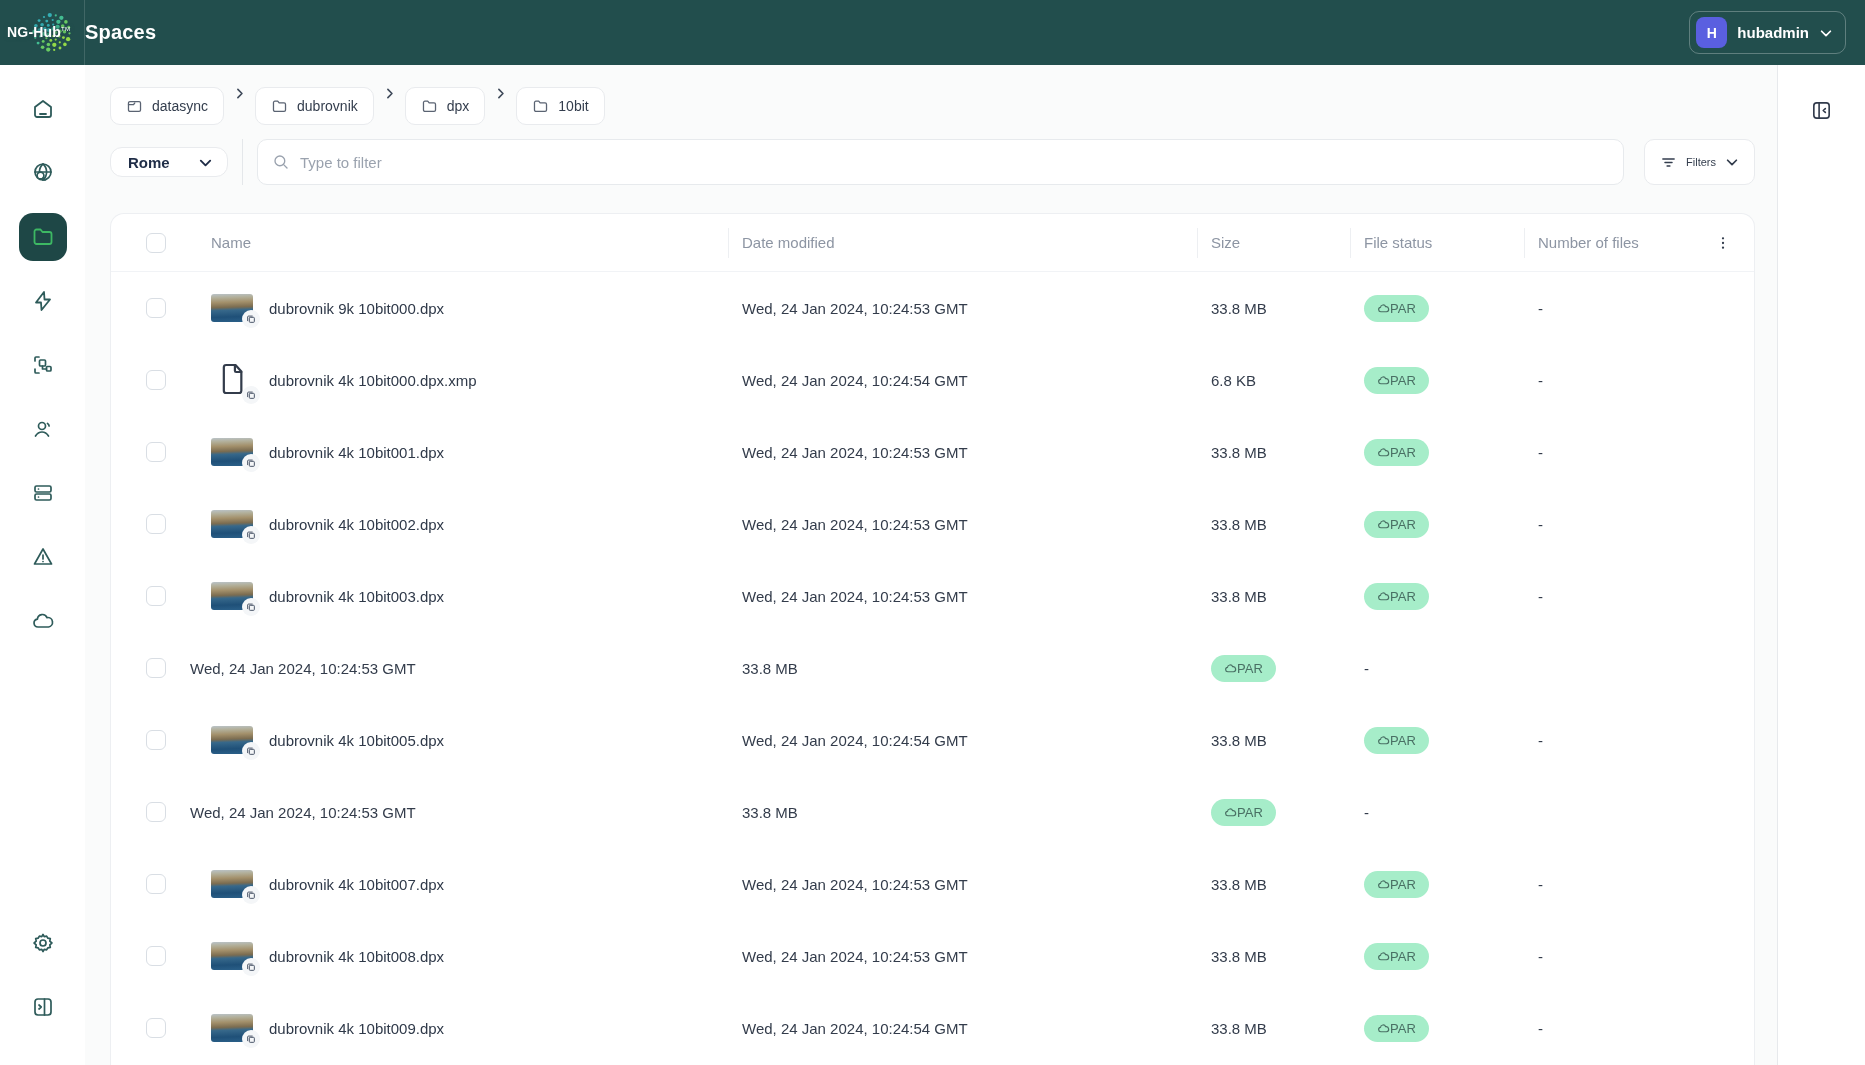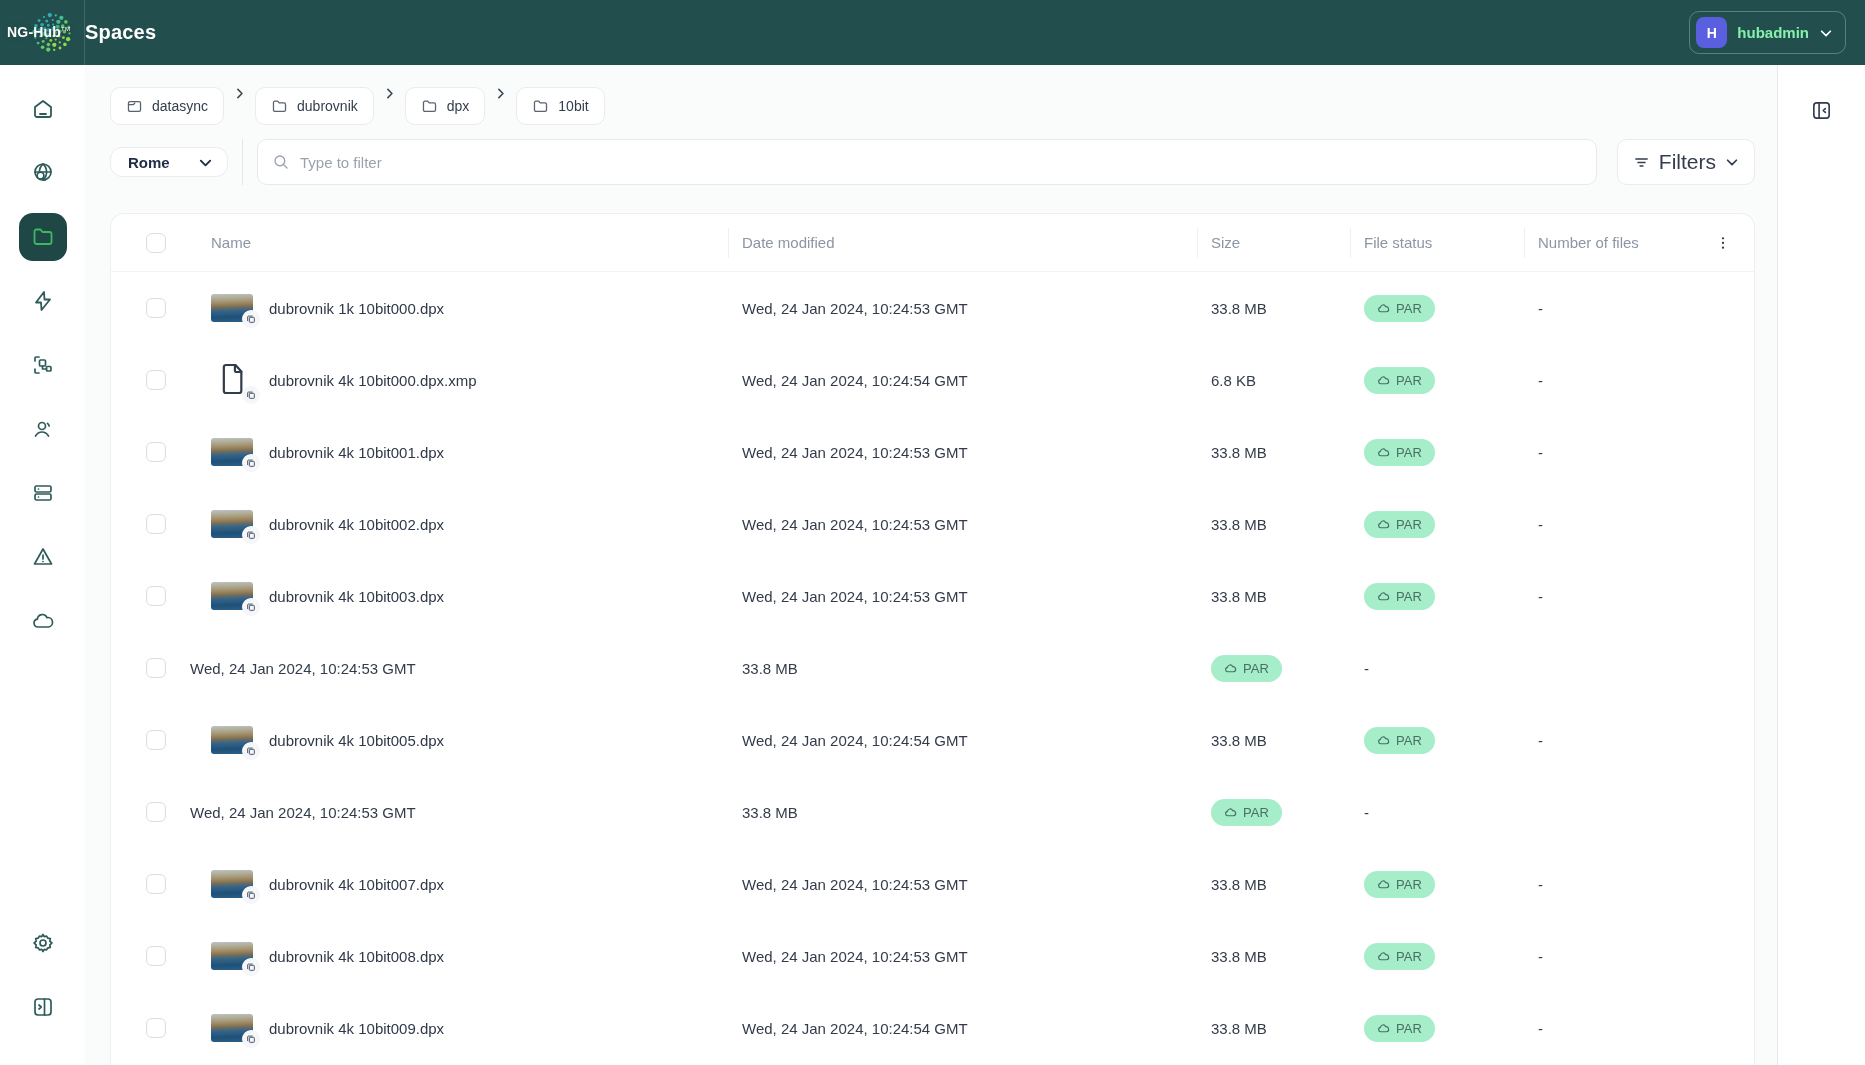--- a/index.html
+++ b/index.html
@@ -25,21 +25,21 @@
   .logo-box{width:85px;height:65px;position:relative;border-right:1px solid rgba(255,255,255,.14);flex:0 0 85px;}
   .logo-box svg{position:absolute;left:0;top:0;}
   .logo-text{position:absolute;left:7px;top:50%;transform:translateY(-58%);color:#fff;
     font-size:14px;font-weight:700;letter-spacing:.2px;text-shadow:0 0 4px rgba(34,78,77,.9);}
   .logo-text sup{font-size:6px;font-weight:400;}
   .page-title{color:#fff;font-size:20px;font-weight:700;letter-spacing:.2px;}
   .user-menu{margin-left:auto;margin-right:19px;display:flex;align-items:center;gap:10px;
     border:1px solid rgba(255,255,255,.28);border-radius:10px;padding:5px 12px 5px 6px;cursor:pointer;}
   .avatar{width:31px;height:31px;border-radius:8px;background:var(--avatar_purple);color:#fff;
     display:flex;align-items:center;justify-content:center;font-size:14px;font-weight:700;}
-  .user-name{color:#86efac;font-size:15px;font-weight:700;}
+  .user-name{color:#ffffff;font-size:15px;font-weight:700;}
 
   
   .shell{flex:1;display:flex;min-height:0;}
 
   
   .sidebar{width:85px;flex:0 0 85px;background:#fff;display:flex;flex-direction:column;
     align-items:center;padding:20px 0 18px 0;}
   .side-item{width:48px;height:48px;border-radius:14px;display:flex;align-items:center;
     justify-content:center;color:var(--sidebar_icon);margin-bottom:16px;cursor:pointer;flex:0 0 48px;}
   .side-item.active{background:var(--brand_teal_dark);color:var(--active_green);}
@@ -59,21 +59,21 @@
   .scope-select{display:flex;align-items:center;justify-content:space-between;width:118px;height:30px;
     background:#fff;border:1px solid var(--border_light);border-radius:12px;padding:0 14px 0 17px;
     font-size:15px;font-weight:700;color:#1F2D47;cursor:pointer;flex:0 0 118px;}
   .toolbar-divider{width:1px;height:46px;background:#E4E7EA;margin:0 14px;}
   .search-box{flex:1;height:46px;background:#fff;border:1px solid #E7EAED;border-radius:10px;
     display:flex;align-items:center;padding:0 14px;gap:10px;color:#9AA2AE;}
   .search-box input{border:none;outline:none;flex:1;font-size:15px;color:#2E3A4A;background:transparent;
     font-family:"Liberation Sans", sans-serif;}
   .search-box input::placeholder{color:#9AA2AE;}
   .filters-btn{margin-left:20px;height:46px;background:#fff;border:1px solid var(--border_light);
-    border-radius:10px;display:flex;align-items:center;gap:9px;padding:0 15px;font-size:21px;
+    border-radius:10px;display:flex;align-items:center;gap:9px;padding:0 15px;font-size:11px;
     color:#333D4D;cursor:pointer;}
 
   
   .table-card{margin-top:28px;background:#fff;border:1px solid #EDEFF2;border-bottom:none;
     border-radius:14px 14px 0 0;height:880px;overflow:hidden;}
   .grid-row{display:grid;grid-template-columns:65px 552px 469px 153px 174px 167px 1fr;align-items:center;}
   .thead{height:58px;border-bottom:1px solid #F1F3F6;color:var(--text_muted);font-size:15px;}
   .cell-check{padding-left:35px;}
   .cell-name{padding-left:35px;display:flex;align-items:center;gap:16px;}
   .cell{padding-left:14px;position:relative;}
@@ -82,21 +82,21 @@
   .trow{height:72px;font-size:15px;color:#333C4B;}
   .checkbox{appearance:none;-webkit-appearance:none;width:20px;height:20px;border:1.5px solid #D9DEE4;
     border-radius:6px;background:#fff;cursor:pointer;display:block;}
   .file-name{color:#2F3949;}
   .thumb-wrap{position:relative;width:42px;height:28px;flex:0 0 42px;}
   .thumb{width:42px;height:28px;border-radius:3px;
     background:linear-gradient(178deg,#BAC3C8 0%,#B2AF99 14%,#A3906B 30%,#7B6C50 47%,#37688A 57%,#1F5078 80%,#2B6089 100%);}
   .doc-wrap{position:relative;width:42px;height:36px;flex:0 0 42px;display:flex;justify-content:center;}
   .ver-badge{position:absolute;right:-7px;bottom:-6px;width:18px;height:18px;border-radius:50%;
     background:#F4F6F8;display:flex;align-items:center;justify-content:center;color:#4A5568;}
-  .status-pill{display:inline-flex;align-items:center;gap:6px;background:var(--badge_bg);
+  .status-pill{display:inline-flex;align-items:center;background:var(--badge_bg);
     color:var(--badge_text);border-radius:999px;padding:6px 13px;font-size:13px;}
   .kebab{display:flex;align-items:center;justify-content:center;color:#333D4D;cursor:pointer;}
 
   
   .right-panel{width:88px;flex:0 0 88px;background:#fff;border-left:1px solid #E7E9EC;
     display:flex;flex-direction:column;align-items:center;padding-top:34px;}
   .panel-toggle{color:#323B4C;cursor:pointer;display:flex;}
 </style>
 </head>
 <body>
@@ -341,21 +341,21 @@
       <div class="thumb-wrap">
         <div class="thumb"></div>
         <div class="ver-badge">
           <svg width="10" height="10" viewBox="0 0 24 24" fill="none" stroke="currentColor" stroke-width="2.4" stroke-linejoin="round">
                       <rect x="8" y="8" width="12" height="12" rx="2"></rect>
                       <path d="M16 5H6a2 2 0 0 0-2 2v10"></path>
                     </svg>
         </div>
       </div>
 
-      <span class="file-name">dubrovnik 1k 10bit000.dpx</span>
+      <span class="file-name">dubrovnik 9k 10bit000.dpx</span>
     </div>
     <div class="cell">Wed, 24 Jan 2024, 10:24:53 GMT</div>
     <div class="cell">33.8 MB</div>
     <div class="cell">
       <span class="status-pill">
         <svg width="13" height="13" viewBox="0 0 24 24" fill="none" stroke="currentColor" stroke-width="2.2" stroke-linecap="round" stroke-linejoin="round">
                     <path d="M7 18a4 4 0 0 1-.6-7.95A5 5 0 0 1 16 8.6 3.7 3.7 0 0 1 17.5 18z"></path>
                   </svg>
         <span>PAR</span>
       </span>

